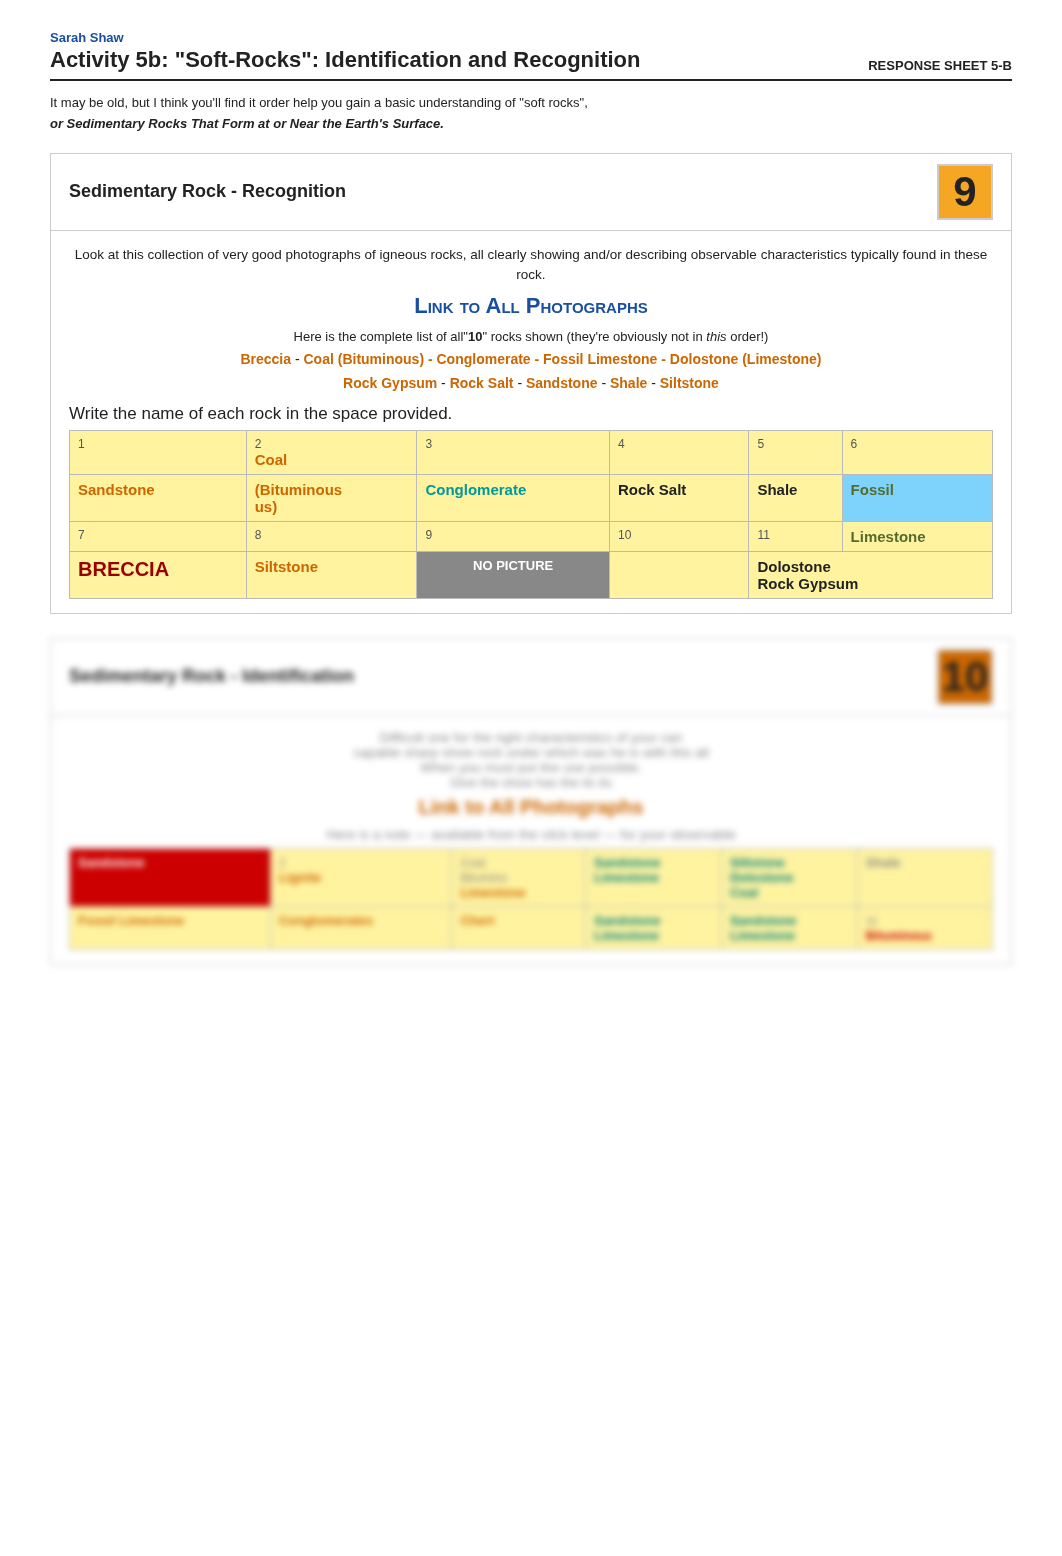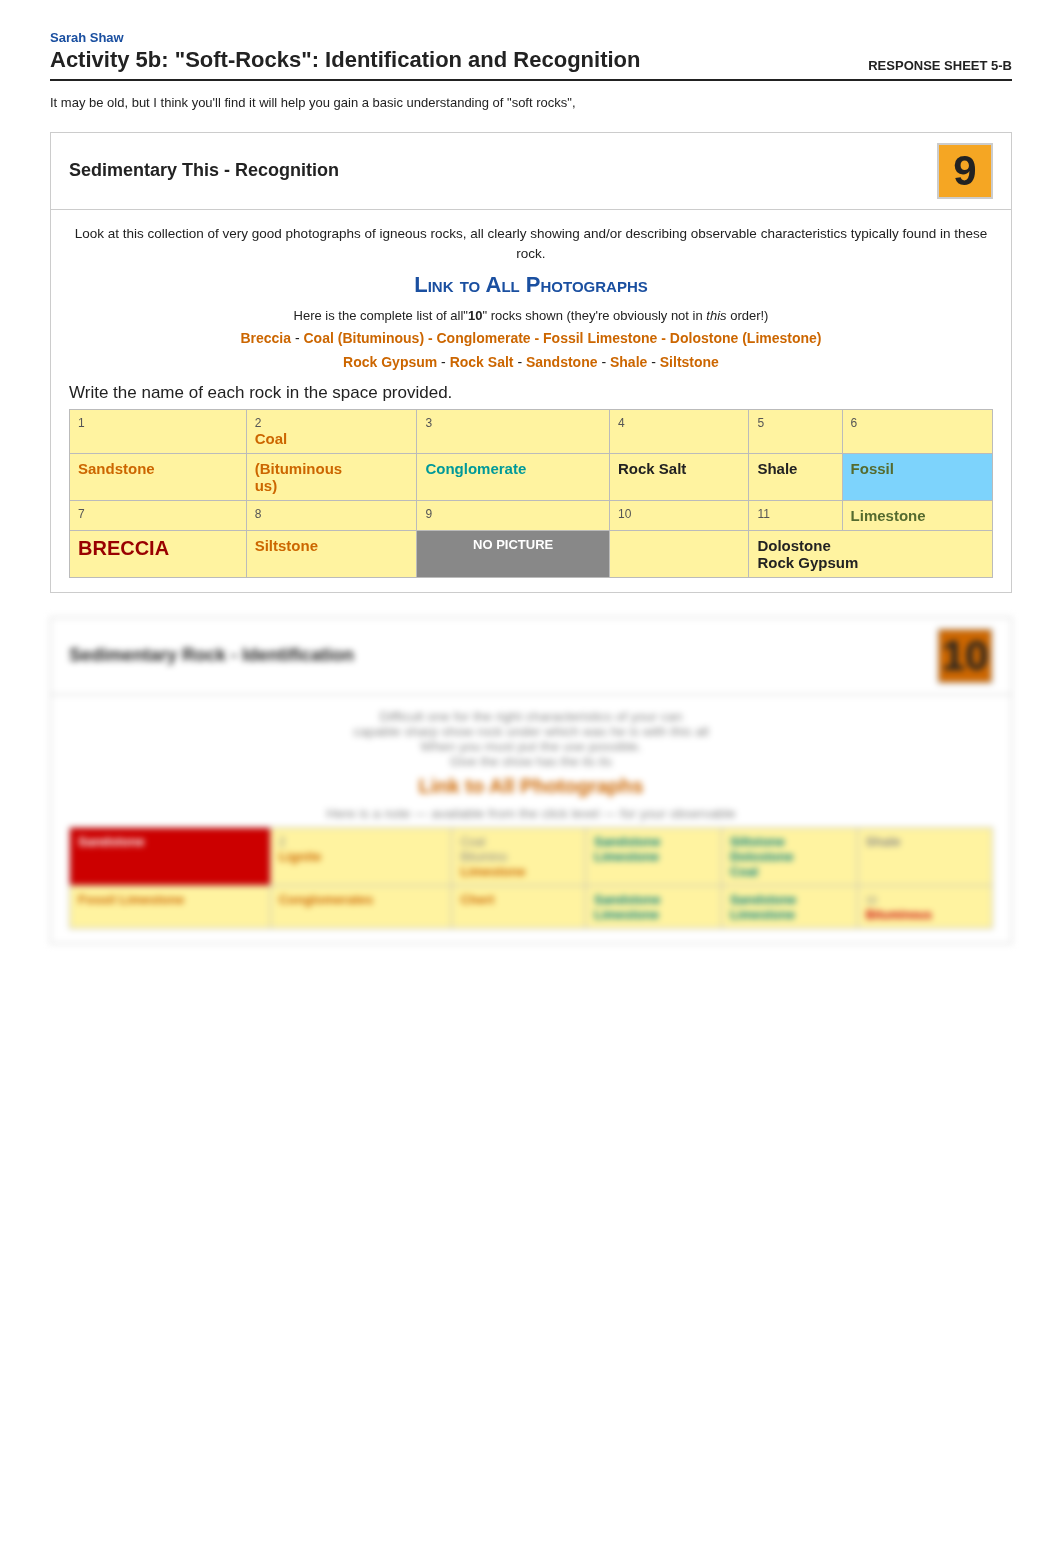--- a/index.html
+++ b/index.html
@@ -258,26 +258,27 @@
 
 <div>
   <div class="author-name">Sarah Shaw</div>
   <div class="header-row">
     <div class="activity-title">Activity 5b: "Soft-Rocks": Identification and Recognition</div>
     <div class="response-sheet">RESPONSE SHEET 5-B</div>
   </div>
 </div>
 
 <div class="intro-text">
-  <p>It may be old, but I think you'll find it will help you gain a basic understanding of "soft rocks",</p>
+  <p>It may be old, but I think you'll find it order help you gain a basic understanding of "soft rocks",</p>
+  <p><em>or Sedimentary Rocks That Form at or Near the Earth's Surface.</em></p>
 </div>
 
 <div class="card">
   <div class="card-header">
-    <div class="card-title">Sedimentary This - Recognition</div>
+    <div class="card-title">Sedimentary Rock - Recognition</div>
     <div class="card-number">9</div>
   </div>
   <div class="card-body">
     <p class="card-description">Look at this collection of very good photographs of igneous rocks, all clearly showing and/or describing observable characteristics typically found in these rock.</p>
     <a class="link-to-photos">Link to All Photographs</a>
     <p class="rock-list-header">
       Here is the complete list of all"<strong>10</strong>" rocks shown (they're obviously not in <em>this</em> order!)
     </p>
     <p class="rock-list">
       Breccia <span> - </span> Coal (Bituminous) - Conglomerate - Fossil Limestone - Dolostone (Limestone)<br>

